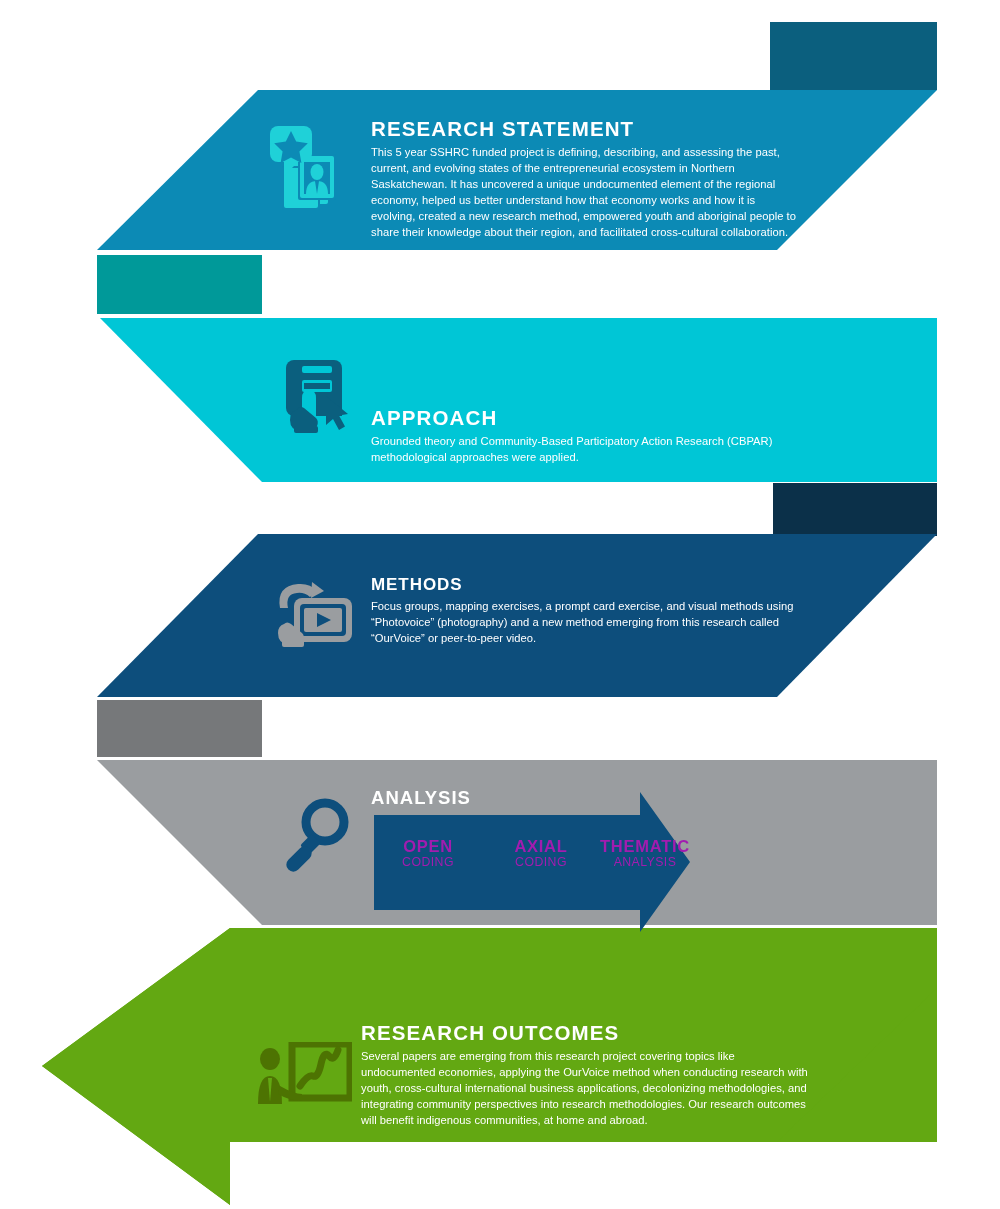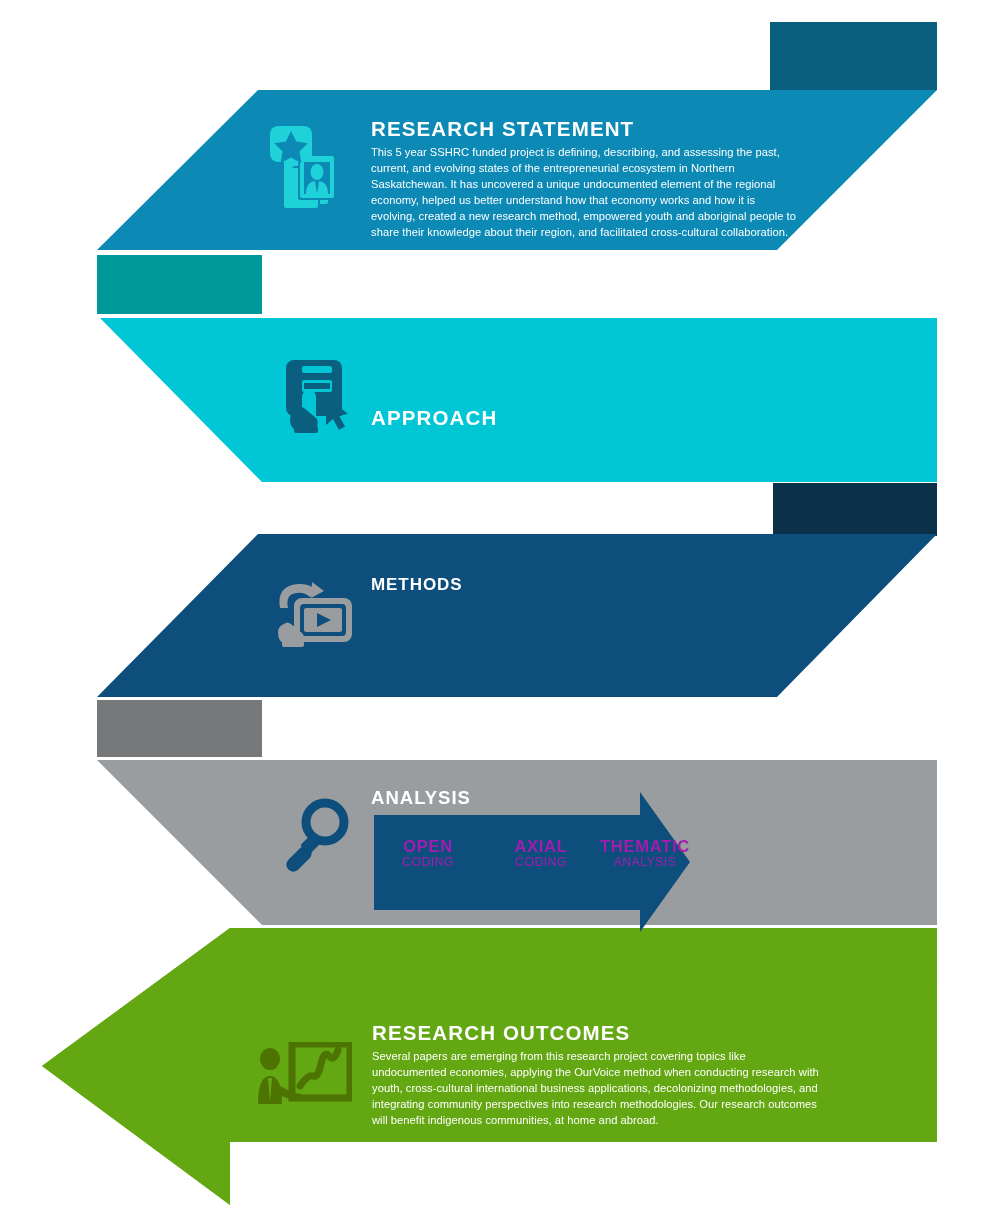--- a/index.html
+++ b/index.html
@@ -23,21 +23,21 @@
   }
 
   #b1{left:371px;top:118px;width:430px;}
   #b1 .title{font-size:20.5px;margin-bottom:4px;}
   #b2{left:371px;top:387px;width:420px;margin-top:20px;}
   #b2 .title{font-size:20.5px;margin-bottom:4px;}
   #b3{left:371px;top:576px;width:430px;}
   #b3 .title{font-size:17px;margin-bottom:4px;}
   #b4{left:371px;top:788px;width:330px;}
   #b4 .title{font-size:18.5px;color:#ffffff;}
-  #b5{left:372px;top:1022px;width:450px;}
+  #b5{left:361px;top:1022px;width:450px;}
   #b5 .title{font-size:20.5px;margin-bottom:4px;}
 
   
   .stage-label{position:absolute;text-align:center;color:#a21caf;}
   .stage-label .l1{font-size:16.5px;font-weight:bold;letter-spacing:0.045em;line-height:1.06;}
   .stage-label .l2{font-size:12.3px;font-weight:normal;letter-spacing:0.035em;line-height:1.15;}
   #s1{left:381px;top:838px;width:94px;}
   #s2{left:494px;top:838px;width:94px;}
   #s3{left:573px;top:838px;width:144px;}
 
@@ -148,24 +148,26 @@
     </svg>
   </div>
 
   <div class="block" id="b1">
     <div class="title">RESEARCH STATEMENT</div>
     <div class="body">This 5 year SSHRC funded project is defining, describing, and assessing the past, current, and evolving states of the entrepreneurial ecosystem in Northern Saskatchewan. It has uncovered a unique undocumented element of the regional economy, helped us better understand how that economy works and how it is evolving, created a new research method, empowered youth and aboriginal people to share their knowledge about their region, and facilitated cross-cultural collaboration.</div>
   </div>
 
   <div class="block" id="b2">
     <div class="title">APPROACH</div>
+    <div class="body">Grounded theory and Community-Based Participatory Action Research (CBPAR) methodological approaches were applied.</div>
   </div>
 
   <div class="block" id="b3">
     <div class="title">METHODS</div>
+    <div class="body">Focus groups, mapping exercises, a prompt card exercise, and visual methods using “Photovoice” (photography) and a new method emerging from this research called “OurVoice” or peer-to-peer video.</div>
   </div>
 
   <div class="block" id="b4">
     <div class="title">ANALYSIS</div>
   </div>
 
   <div class="block" id="b5">
     <div class="title">RESEARCH OUTCOMES</div>
     <div class="body">Several papers are emerging from this research project covering topics like undocumented economies, applying the OurVoice method when conducting research with youth, cross-cultural international business applications, decolonizing methodologies, and integrating community perspectives into research methodologies. Our research outcomes will benefit indigenous communities, at home and abroad.</div>
   </div>

